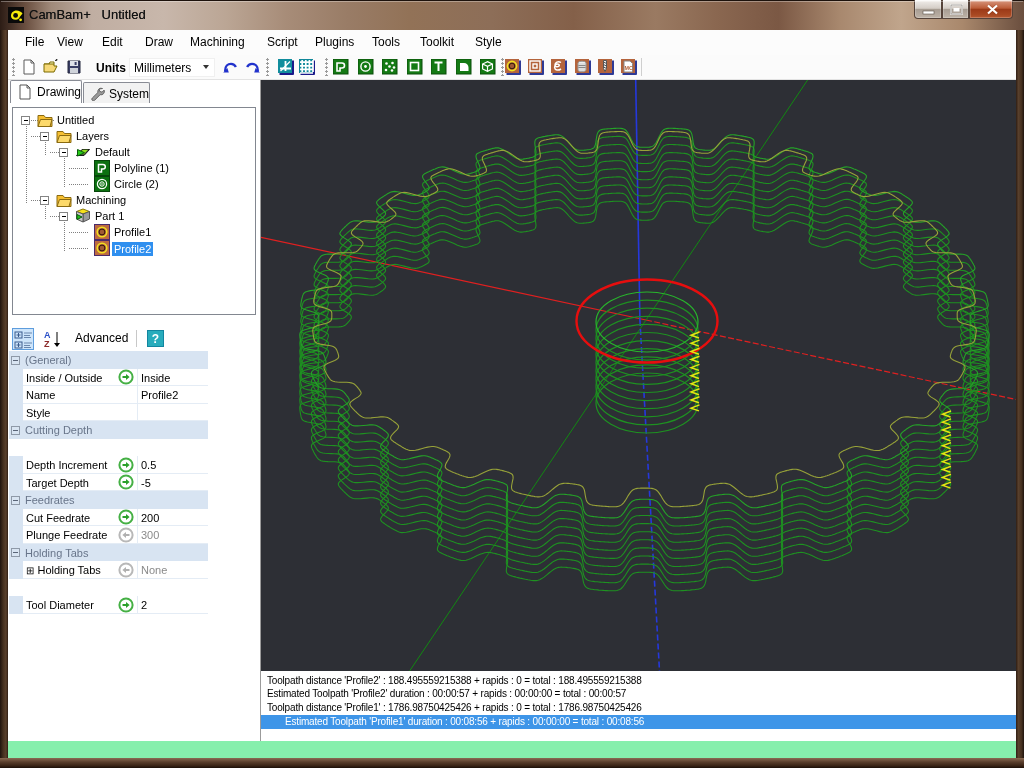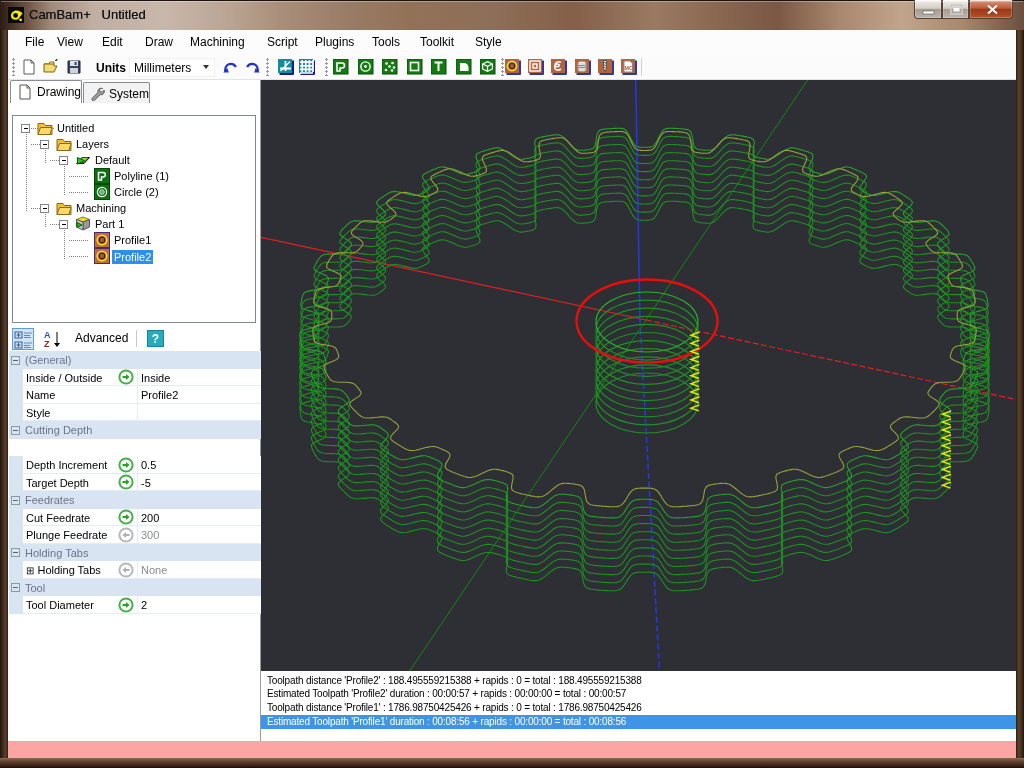--- a/index.html
+++ b/index.html
@@ -9,69 +9,69 @@
 #titlebar:after{content:"";position:absolute;left:1px;top:1px;width:1022px;height:1px;background:rgba(255,255,255,.32)}
 #apptitle{position:absolute;left:29px;top:6.5px;font-size:13px;color:#111;text-shadow:0 0 .5px #333}
 #appicon{position:absolute;left:8px;top:7px}
 .capbtn{position:absolute;top:0;height:19px;border:1px solid #55433a;border-top:none;
  background:linear-gradient(#f2efec 0%,#d4cdc6 46%,#a79d93 52%,#bdb2a7 100%);box-shadow:inset 0 1px 0 rgba(255,255,255,.7),inset 0 0 0 1px rgba(255,255,255,.22);color:#fff}
 #btnmin{left:914px;width:28px;border-radius:0 0 0 4px}
 #btnmax{left:942px;width:27px}
 #btnclose{left:969px;width:44px;border-radius:0 0 4px 0;
  background:linear-gradient(#d99a82 0%,#bc5c38 45%,#9c3a18 52%,#a84822 82%,#b65830 100%)}
 .glyph{position:absolute;left:0;top:0;width:100%;height:100%}
-#client{position:absolute;left:8px;top:30px;width:1008px;height:728px;background:#fca5a5}
+#client{position:absolute;left:8px;top:30px;width:1008px;height:728px;background:#86efac}
 #menubar{position:absolute;left:0;top:0;width:1008px;height:25px;background:#fcfcfc;font-size:12px;color:#000}
 #menubar span{position:absolute;top:5px}
 #toolbar{position:absolute;left:0;top:25px;width:1008px;height:25px;background:#fbfbfb;border-bottom:1px solid #e3e3e3}
 .tbi{position:absolute;top:4px;width:16px;height:16px}
 .grip{position:absolute;top:3px;width:3px;height:18px;
  background-image:radial-gradient(circle at 1.5px 1.5px,#9a9a9a 1px,transparent 1.1px);background-size:3px 4px}
 .vsep{position:absolute;top:3px;width:1px;height:18px;background:#cfcfcf}
 #unitslab{position:absolute;left:88px;top:6px;font-weight:bold;font-size:12px}
 #unitsbox{position:absolute;left:121px;top:3px;width:86px;height:19px;background:#fff;border:1px solid #f0f0f0;font-size:12px;padding:2px 0 0 4px}
 #unitsarrow{position:absolute;left:195px;top:10px;width:0;height:0;border:3.5px solid transparent;border-top:4.5px solid #333}
 #leftpanel{position:absolute;left:0;top:50px;width:253px;height:661px;background:#fff;border-right:1px solid #9b9b9b}
 .tab{position:absolute;top:0;height:23px;background:#fff;border:1px solid #898c95;border-bottom:none;border-radius:2px 2px 0 0;font-size:12px}
 #tabdraw{left:2px;width:72px;z-index:2}
 #tabsys{left:75px;width:67px;height:21px;top:2px;background:#f2f2f2}
 .tab span{position:absolute;top:4px}
-#treebox{position:absolute;left:4px;top:35px;width:244px;height:208px;background:#fff;border:1px solid #828790;overflow:hidden}
+#treebox{position:absolute;left:4px;top:27px;width:244px;height:208px;background:#fff;border:1px solid #828790;overflow:hidden}
 .trow{position:absolute;left:0;height:16px;width:240px;font-size:11px;white-space:nowrap}
 .trow span{position:absolute;top:2px}
 .ticon{position:absolute;top:0;width:16px;height:16px}
 .ebox{position:absolute;top:4px;width:9px;height:9px;background:#fff;border:1px solid #848484}
 .ebox:before{content:"";position:absolute;left:1.5px;top:3px;width:4px;height:1px;background:#000}
 .vdot{position:absolute;width:1px;background-image:linear-gradient(#808080 50%,transparent 50%);background-size:1px 2px}
 .hdot{position:absolute;height:1px;background-image:linear-gradient(90deg,#808080 50%,transparent 50%);background-size:2px 1px}
 .tsel{position:absolute;background:#2f8fef;color:#fff;padding:1px 2px;top:0px}
 #propbar{position:absolute;left:0;top:246px;width:252px;height:25px;background:#fff}
 #catbtn{position:absolute;left:4px;top:2px;width:22px;height:22px;background:#cde4fa;border:1px solid #5e9ddd}
 #azbtn{position:absolute;left:36px;top:4px;width:19px;height:18px}
 #advlab{position:absolute;left:67px;top:5px;font-size:12px;color:#000}
 #pbsep{position:absolute;left:128px;top:4px;width:1px;height:17px;background:#c8c8c8}
 #helpbtn{position:absolute;left:139px;top:4px;width:17px;height:17px;background:#28acbc;border:1px solid #1286a0;color:#fff;font-weight:bold;font-size:12px;text-align:center;line-height:16px}
 #propgrid{position:absolute;left:1px;top:271px;width:249px;height:281px;background:#fff;font-size:11px}
-.prow{position:absolute;left:0;width:252px;height:17.5px}
+.prow{position:absolute;left:0;width:199px;height:17.5px}
 .pcat{background:#d8e4f2;color:#68758a;}
 .pcat b{position:absolute;left:16px;top:3px;font-weight:normal}
 .pcat .cbox{position:absolute;left:2px;top:4.5px;width:9px;height:9px;background:#d8e4f2;border:1px solid #8e99a8}
 .pcat .cbox:before{content:"";position:absolute;left:1px;top:3px;width:5px;height:1px;background:#5a6578}
 .pitem{background:#fff;border-bottom:1px solid #e4ecf5}
 .pind{position:absolute;left:0;top:0;width:14px;height:17.5px;background:#d8e4f2}
 .pname{position:absolute;left:17px;top:3px;color:#000;white-space:nowrap}
 .pval{position:absolute;left:132px;top:3px;color:#000;white-space:nowrap}
 .pval.def{color:#8a8a8a;}
 .pdiv{position:absolute;left:128px;top:0;width:1px;height:17.5px;background:#e4ecf5}
 .parr{position:absolute;left:109px;top:0.5px;width:16px;height:16px}
 #viewport{position:absolute;left:253px;top:50px;width:755px;height:591px;background:#2d2f35;overflow:hidden}
 #log{position:absolute;left:253px;top:641px;width:755px;height:70px;background:#fff;font-size:10px;color:#000;letter-spacing:-0.18px}
 .logline{position:absolute;left:6px;white-space:nowrap}
 #loghl{position:absolute;left:0;top:43.5px;width:755px;height:14px;background:#3e95e8}
-#loghl span{position:absolute;left:6px;top:1px;color:#fff;white-space:nowrap}
+#loghl span{position:absolute;left:24px;top:1px;color:#fff;white-space:nowrap}
 #statusbar{position:absolute;left:0;top:711px;width:1008px;height:17px;background:#f0f0f0;border-top:1px solid #e3e3e3;font-size:11px;color:#000}
 .sdiv{position:absolute;top:1px;width:1px;height:15px;background:#c9c9c9}
 #grip{position:absolute;right:1px;top:2px;width:14px;height:14px;
  background:repeating-linear-gradient(135deg,transparent 0 3px,#aaa 3px 4.5px);clip-path:polygon(100% 0,100% 100%,0 100%)}
 #borderL{position:absolute;left:0;top:30px;width:8px;height:728px;background:linear-gradient(90deg,#1f130d,#45301f 40%,#59402c 75%,#2e1d13)}
 #borderR{position:absolute;left:1016px;top:30px;width:8px;height:728px;background:linear-gradient(90deg,#2e1d13,#59402c 30%,#45301f 70%,#1f130d)}
 #borderB{position:absolute;left:0;top:758px;width:1024px;height:10px;background:linear-gradient(#8a6a52,#5a3e2c 40%,#3c2517 75%,#1c0f08)}
 </style></head><body>
 <div id="titlebar">
     <div id="appicon"><svg width="16" height="16" viewBox="0 0 16 16" style="">
@@ -456,24 +456,20 @@
         <div class="prow pitem" style="top:210.0px">
           <div class="pind"></div>
           <div class="pdiv"></div>
           <div class="pname" style="left:17px"><span style="font-size:10px">⊞</span> Holding Tabs</div>
           <div class="parr"><svg width="16" height="16" viewBox="0 0 16 16" style="">
               <circle cx="8" cy="8" r="6.6" fill="#fff" stroke="#b8b8b8" stroke-width="2"></circle>
               <path d="M7 8h4.5" stroke="#b0b0b0" stroke-width="2"></path>
               <path d="M8 4.9L4.4 8 8 11.1z" fill="#b0b0b0"></path>
             </svg></div>
           <div class="pval def">None</div>
-        </div>
-        <div class="prow pcat" style="top:227.5px">
-          <div class="cbox"></div>
-          <b>Tool</b>
         </div>
         <div class="prow pitem" style="top:245.0px">
           <div class="pind"></div>
           <div class="pdiv"></div>
           <div class="pname" style="left:17px">Tool Diameter</div>
           <div class="parr"><svg width="16" height="16" viewBox="0 0 16 16" style="">
               <circle cx="8" cy="8" r="6.6" fill="#fff" stroke="#45b045" stroke-width="2"></circle>
               <path d="M4.5 8h4.5" stroke="#2aa02a" stroke-width="2"></path>
               <path d="M8 4.9L11.6 8 8 11.1z" fill="#2aa02a"></path>
             </svg></div>

